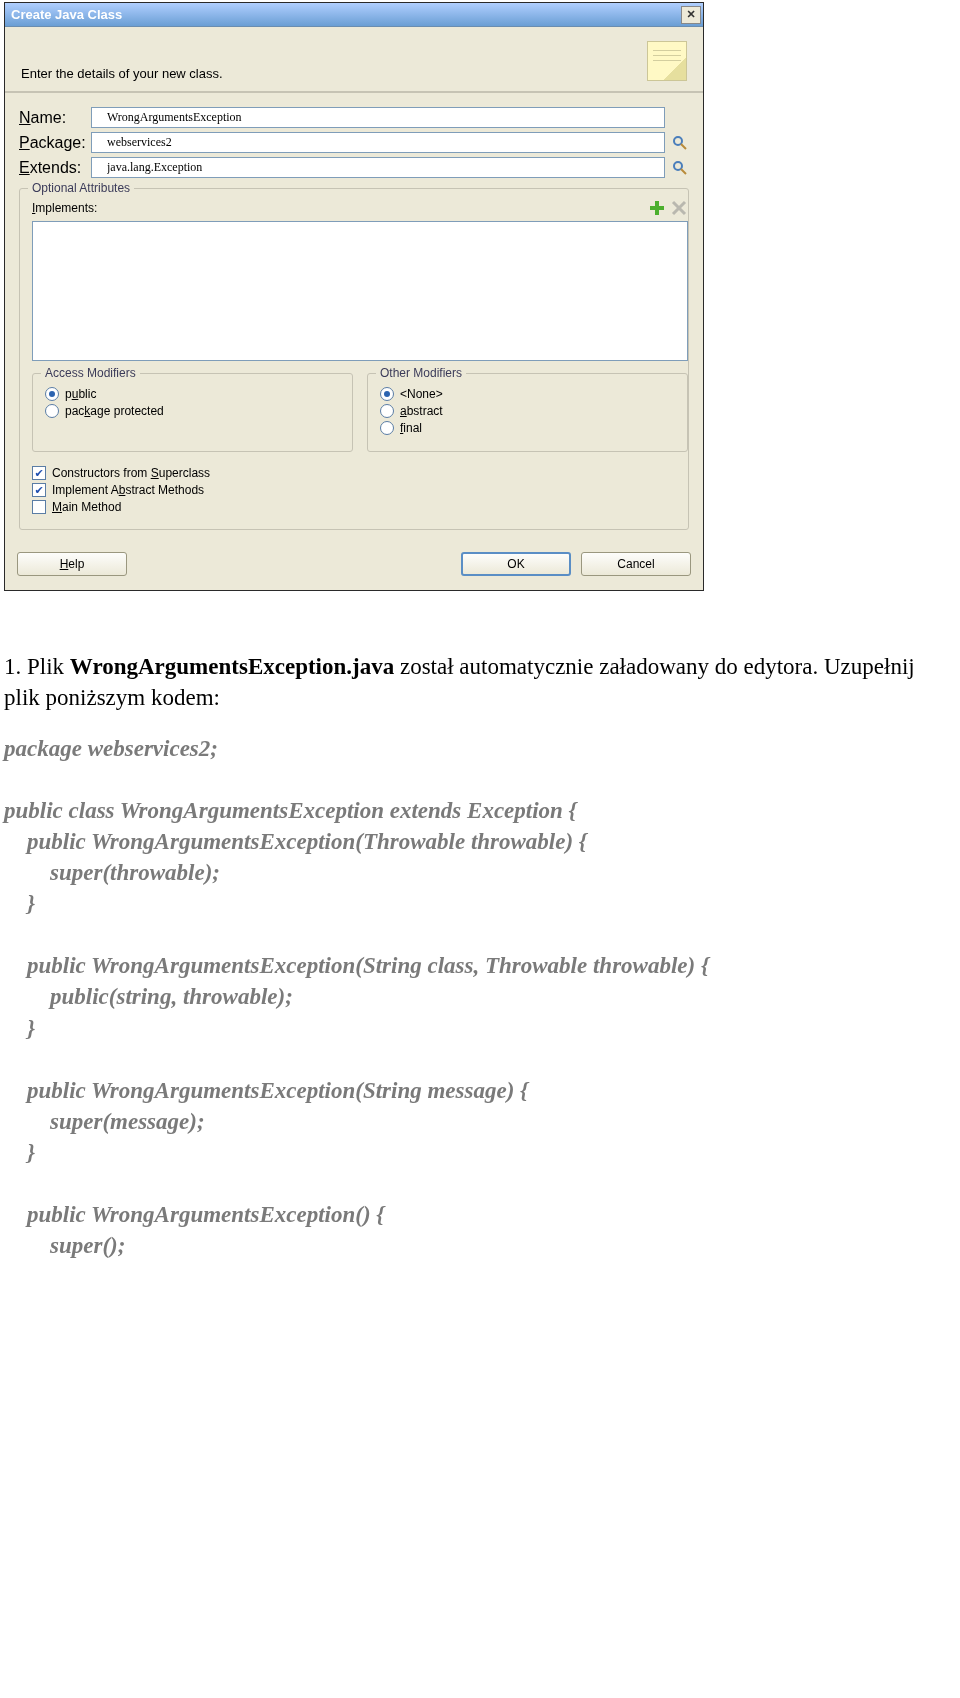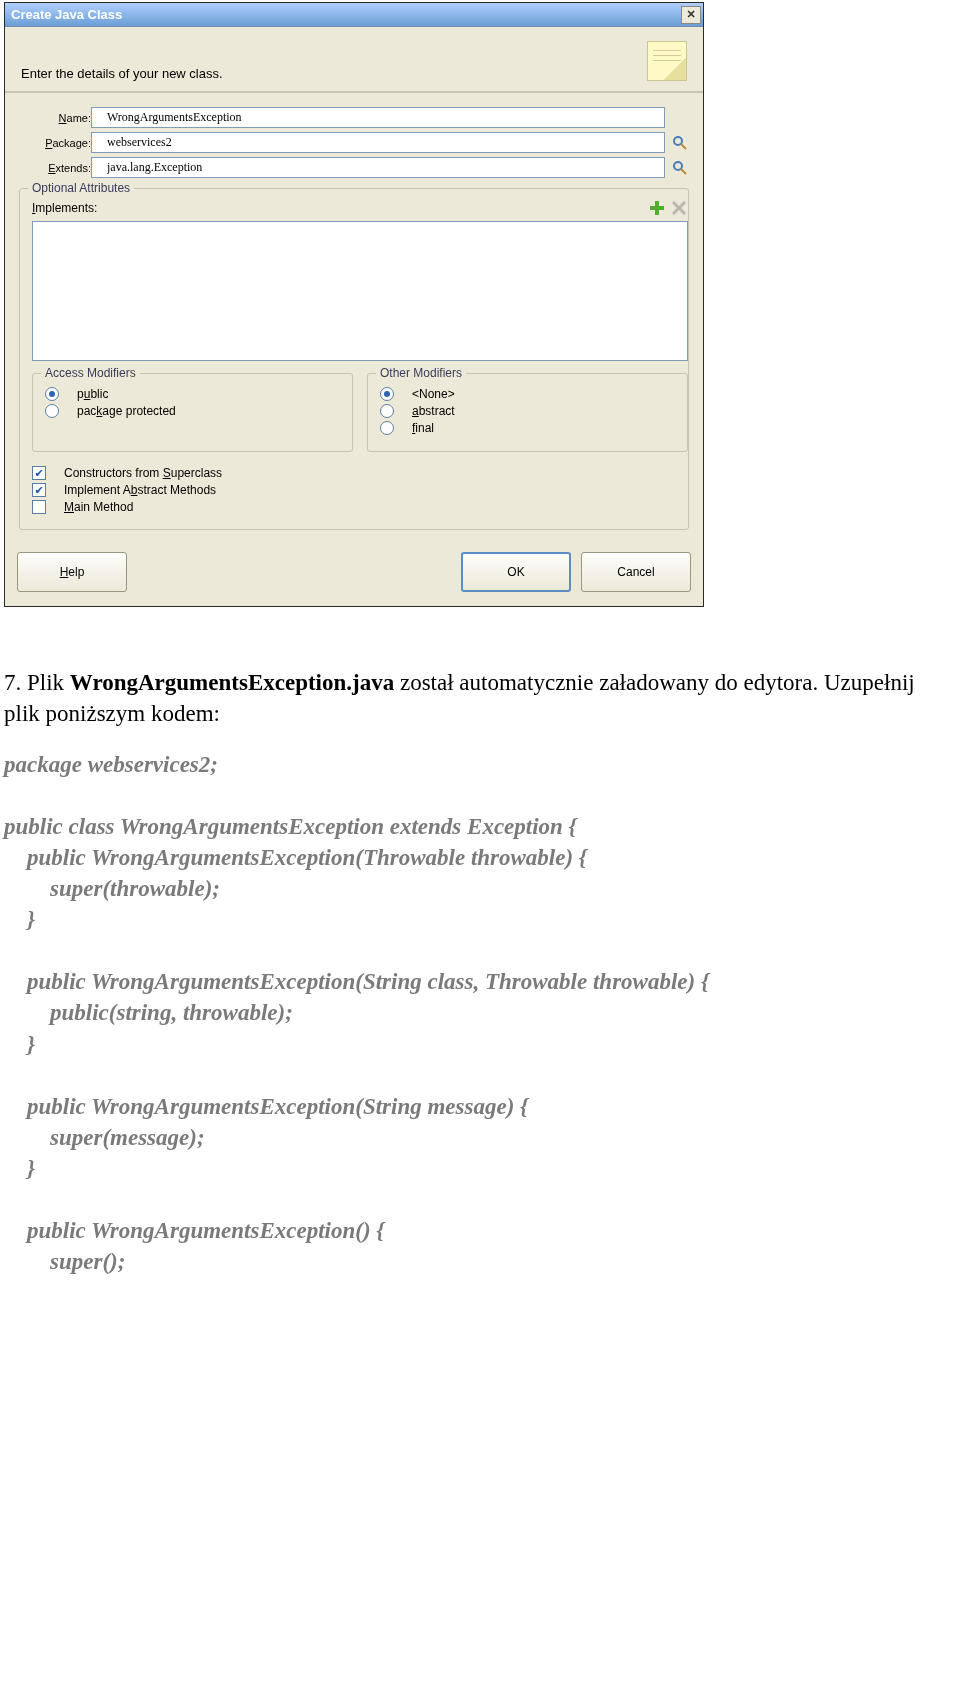--- a/index.html
+++ b/index.html
@@ -51,21 +51,21 @@
     border: 1px solid #ccc697;
     position: relative;
   }
   .note-icon::after {
     content: ""; position: absolute;
     left: 5px; top: 13px; width: 28px; height: 1px; background: #d3ce9f;
     box-shadow: 0 -5px #d3ce9f, 0 5px #d3ce9f;
   }
   .body { padding: 10px 14px 8px 14px; }
   .row { display: flex; align-items: center; margin: 4px 0; }
-  .row .lbl { width: 72px; font-size: 11px; text-align: right; }
+  .row .lbl { width: 72px; font-size: 16px; }
   .row .lbl u { text-decoration: underline; }
   .row input.text {
     flex: 1; height: 21px;
     border: 1px solid #7f9db9;
     background: #fff;
     font-family: Tahoma; font-size: 12px; padding: 1px 15px;
   }
   .row .mag {
     width: 18px; height: 18px; margin-left: 6px;
     display: inline-flex; align-items: center; justify-content: center;
@@ -83,38 +83,38 @@
   }
   .impl-row { display: flex; align-items: center; margin-bottom: 4px; }
   .impl-row .lbl { margin-right: 4px; }
   .impl-row .spacer { flex: 1; }
   .icon-btn { width: 18px; height: 18px; margin-left: 4px; display:inline-flex; align-items:center; justify-content:center; }
   .listbox {
     height: 140px; background: #fff; border: 1px solid #7f9db9;
   }
   .two-col { display: flex; gap: 14px; margin-top: 12px; }
   .two-col .fieldset { flex: 1; margin: 0; }
-  .radio-row, .check-row { display: flex; align-items: center; margin: 3px 0; font-size: 12px; gap: 12px; }
+  .radio-row, .check-row { display: flex; align-items: center; margin: 3px 0; font-size: 12px; }
   .radio {
     width: 14px; height: 14px; border: 1px solid #5a7da5; border-radius: 50%;
     margin-right: 6px; background: #fff; display: inline-flex; align-items: center; justify-content: center;
   }
   .radio.checked::after { content: ""; width: 6px; height: 6px; background: #2c64b0; border-radius: 50%; }
   .check {
     width: 14px; height: 14px; border: 1px solid #5a7da5; background: #fff;
     margin-right: 6px; display: inline-flex; align-items: center; justify-content: center;
     color: #2050b0; font-size: 11px; line-height: 1;
   }
   .checks { margin-top: 14px; }
   .footer {
     padding: 8px 12px 14px 12px;
     display: flex; gap: 10px; align-items: center;
   }
   .btn {
-    min-width: 110px; height: 40px;
+    min-width: 110px; height: 24px;
     border: 1px solid #9a977f;
     background: linear-gradient(#fdfdfb,#ece9d8);
     border-radius: 3px;
     display: inline-flex; align-items: center; justify-content: center;
     font-size: 12px; cursor: default;
   }
   .btn.default { border: 2px solid #5a8ec5; }
   .text-content {
     margin: 60px 0 0 4px;
     font-family: "Times New Roman", Times, serif;
@@ -240,21 +240,21 @@
         <span><u>H</u>elp</span>
       </span>
     <span style="flex:1"></span>
     <span class="btn default">OK</span>
     <span class="btn">Cancel</span>
   </div>
 </div>
 
 <div class="text-content">
   <div class="p">
-    <span>7. Plik </span><b>WrongArgumentsException.java</b><span> został automatycznie załadowany do edytora.  Uzupełnij plik poniższym kodem:</span>
+    <span>1. Plik </span><b>WrongArgumentsException.java</b><span> został automatycznie załadowany do edytora.  Uzupełnij plik poniższym kodem:</span>
   </div>
   <div class="code">
     <div><span class="kw">package webservices2;</span></div>
     <div>&nbsp;</div>
     <div><span class="kw">public class WrongArgumentsException extends Exception {</span></div>
     <div style="white-space:pre"><span class="kw">    public WrongArgumentsException(Throwable throwable) {</span></div>
     <div style="white-space:pre"><span class="kw">        super(throwable);</span></div>
     <div style="white-space:pre"><span class="kw">    }</span></div>
     <div>&nbsp;</div>
     <div style="white-space:pre"><span class="kw">    public WrongArgumentsException(String class, Throwable throwable) {</span></div>

